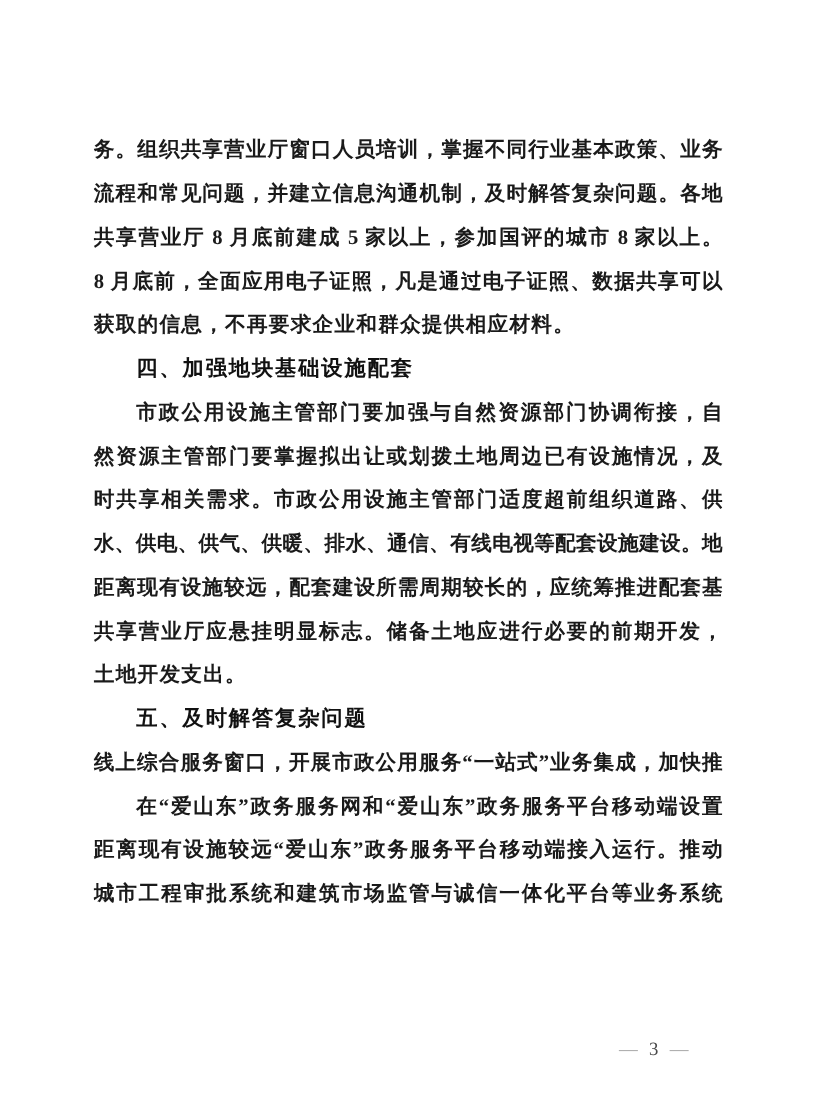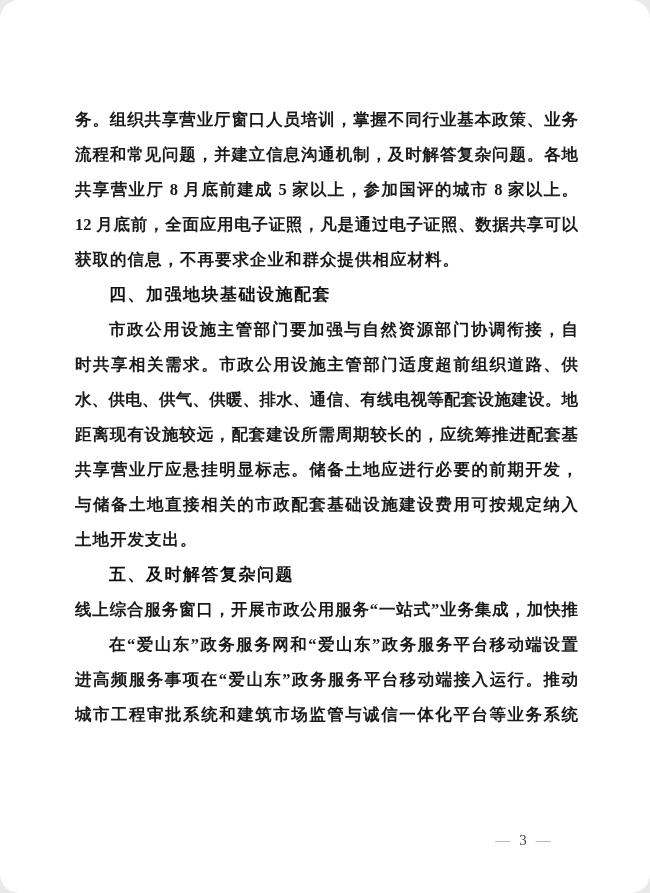--- a/index.html
+++ b/index.html
@@ -6,21 +6,20 @@
   body {
     width: 650px; height: 893px;
     background: #e9e9e9;
     font-family: "Liberation Serif", "DejaVu Serif", serif;
   }
   .page {
     position: relative;
     width: 650px; height: 893px;
     background: #ffffff;
     overflow: hidden;
-    border-radius: 19px;
   }
   .textblock {
     position: absolute;
     left: 75px; top: 102px;
     width: 503px;
   }
   .line {
     height: 35px;
     line-height: 35px;
     font-size: 16.5px;
@@ -68,34 +67,34 @@
   }
 </style>
 </head>
 <body>
 
 <div class="page">
   <div class="textblock">
     <div class="line">务。组织共享营业厅窗口人员培训，掌握不同行业基本政策、业务</div>
     <div class="line">流程和常见问题，并建立信息沟通机制，及时解答复杂问题。各地</div>
     <div class="line">共享营业厅 8 月底前建成 5 家以上，参加国评的城市 8 家以上。</div>
-    <div class="line">12 月底前，全面应用电子证照，凡是通过电子证照、数据共享可以</div>
+    <div class="line">8 月底前，全面应用电子证照，凡是通过电子证照、数据共享可以</div>
     <div class="line end">获取的信息，不再要求企业和群众提供相应材料。</div>
     <div class="line heading">四、加强地块基础设施配套</div>
     <div class="line indent">市政公用设施主管部门要加强与自然资源部门协调衔接，自</div>
+    <div class="line">然资源主管部门要掌握拟出让或划拨土地周边已有设施情况，及</div>
     <div class="line">时共享相关需求。市政公用设施主管部门适度超前组织道路、供</div>
     <div class="line">水、供电、供气、供暖、排水、通信、有线电视等配套设施建设。地块</div>
     <div class="line">距离现有设施较远，配套建设所需周期较长的，应统筹推进配套基</div>
     <div class="line">共享营业厅应悬挂明显标志。储备土地应进行必要的前期开发，</div>
-    <div class="line">与储备土地直接相关的市政配套基础设施建设费用可按规定纳入</div>
     <div class="line end">土地开发支出。</div>
     <div class="line heading">五、及时解答复杂问题</div>
     <div class="line">线上综合服务窗口，开展市政公用服务“一站式”业务集成，加快推</div>
     <div class="line indent">在“爱山东”政务服务网和“爱山东”政务服务平台移动端设置</div>
-    <div class="line">进高频服务事项在“爱山东”政务服务平台移动端接入运行。推动</div>
+    <div class="line">距离现有设施较远“爱山东”政务服务平台移动端接入运行。推动</div>
     <div class="line">城市工程审批系统和建筑市场监管与诚信一体化平台等业务系统</div>
   </div>
 
   <div class="footer">
     <span class="dash">—</span>
     <span class="num">3</span>
     <span class="dash">—</span>
   </div>
 </div>
 

